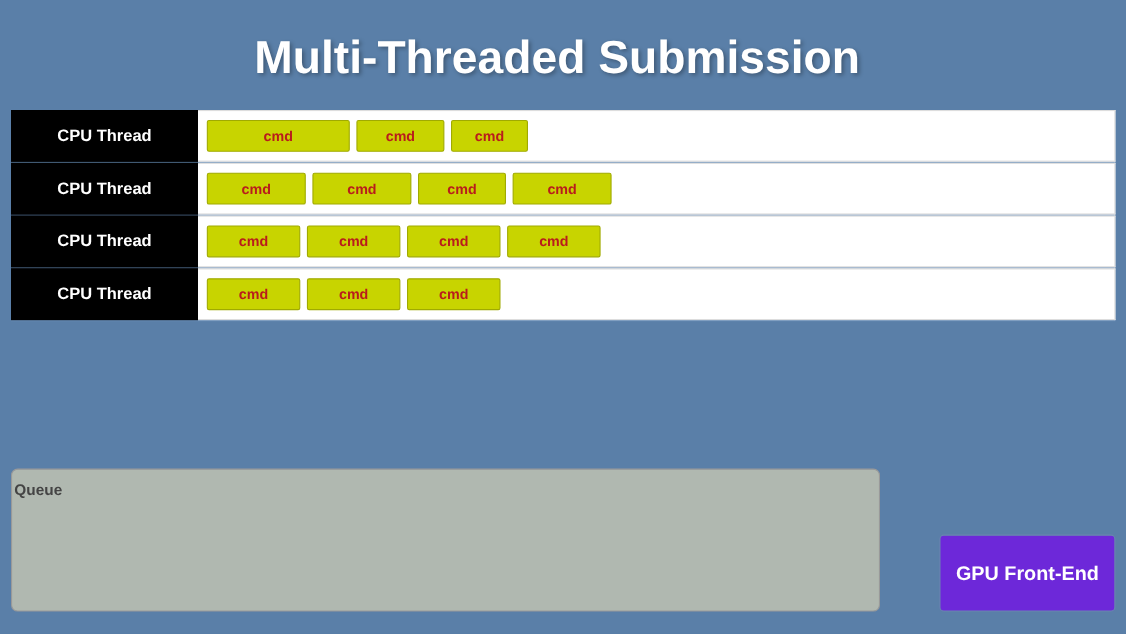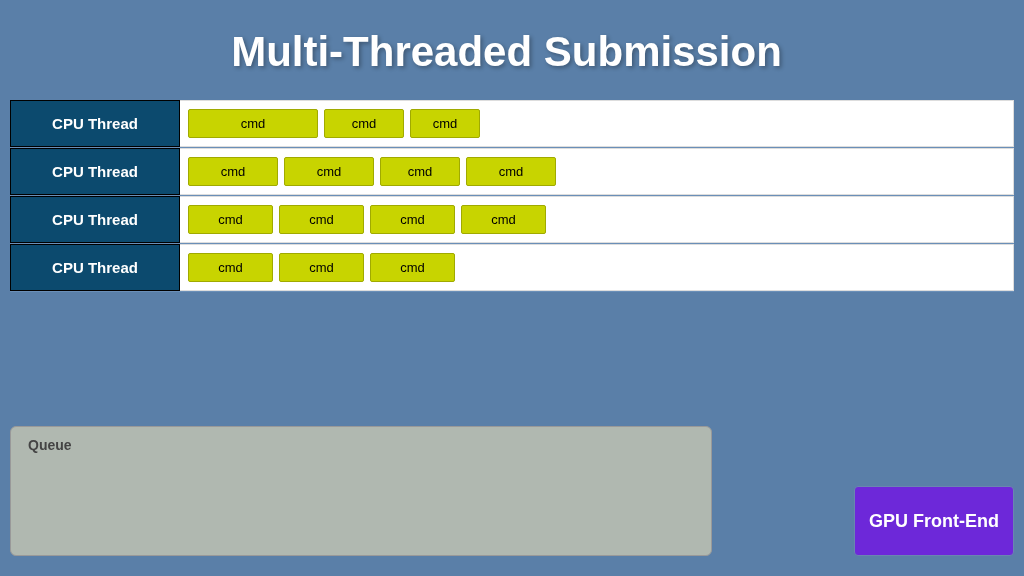--- a/index.html
+++ b/index.html
@@ -30,50 +30,50 @@
     }
 
     .thread-row {
       display: flex;
       align-items: center;
       height: 48px;
       border-bottom: 1px solid #6a8fb8;
     }
 
     .thread-label {
-      background-color: #0c4a6e;
+      background-color: #000000;
       color: white;
       font-weight: bold;
       font-size: 15px;
       width: 170px;
       min-width: 170px;
       height: 100%;
       display: flex;
       align-items: center;
       justify-content: center;
-      border: 1px solid #000000;
+      border: 6px solid #000000;
     }
 
     .thread-track {
       background-color: white;
       flex: 1;
       height: 100%;
       display: flex;
       align-items: center;
       padding: 6px 8px;
       gap: 6px;
       border: 1px solid #ddd;
       border-left: none;
     }
 
     .cmd-block {
       background-color: #c8d400;
-      color: #000000;
+      color: #b91c1c;
       font-size: 13px;
-      font-weight: normal;
+      font-weight: bold;
       padding: 6px 0;
       border: 1px solid #a0aa00;
       border-radius: 2px;
       display: flex;
       align-items: center;
       justify-content: center;
     }
 
     
     .row1 .cmd1 { width: 130px; }
@@ -104,23 +104,23 @@
       right: 10px;
       display: flex;
       align-items: flex-end;
       justify-content: space-between;
     }
 
     .queue-box {
       background-color: #b0b8b0;
       border: 1px solid #999;
       border-radius: 6px;
-      width: 702px;
+      width: 790px;
       height: 130px;
-      padding: 10px 17px;
+      padding: 10px 2px;
       position: relative;
     }
 
     .queue-label {
       font-size: 14px;
       font-weight: bold;
       color: #444;
     }
 
     .gpu-frontend {

